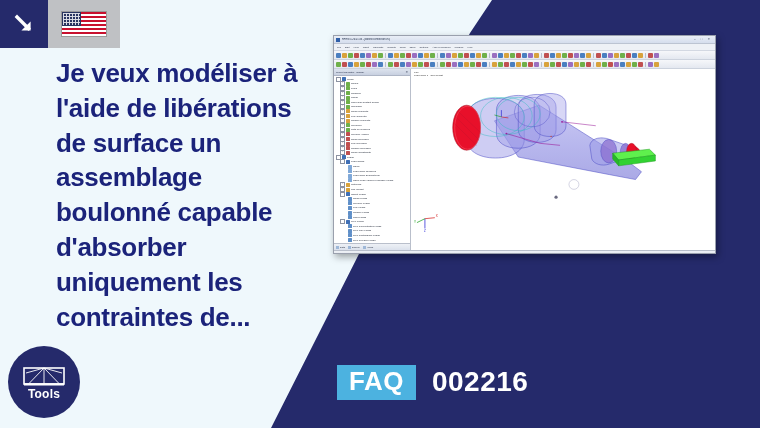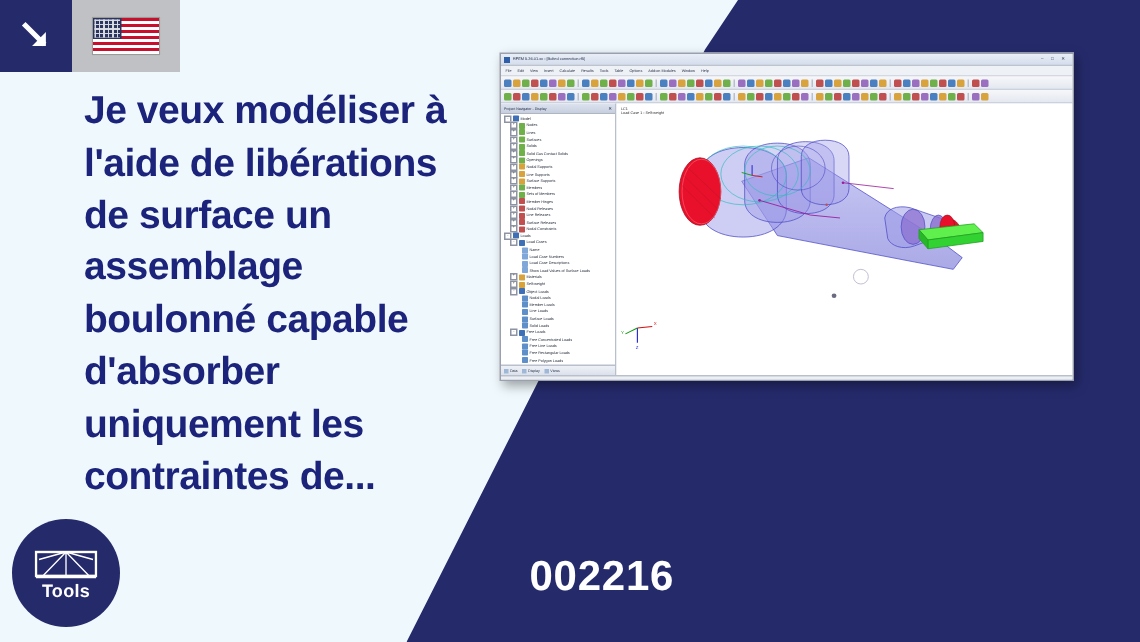--- a/index.html
+++ b/index.html
@@ -165,20 +165,21 @@
       <svg width="42" height="22" viewBox="0 0 42 22">
         <rect x="1" y="4" width="40" height="16" fill="none" stroke="#ffffff" stroke-width="1.6"></rect>
         <path d="M21 4 L21 20 M21 4 L3 9 M21 4 L39 9 M21 4 L6 19.5 M21 4 L36 19.5" stroke="#ffffff" stroke-width="0.9" fill="none"></path>
         <rect x="1" y="19.2" width="40" height="2.3" fill="#ffffff"></rect>
       </svg>
     </span>
     <span class="wordmark">Tools</span>
   </div>
 
   <div class="faq-row">
+    <span class="faq-badge">FAQ</span>
     <span class="faq-number">002216</span>
   </div>
 
   <div class="app-shot">
 
     <div class="app-titlebar">
       <span class="app-ico"></span>
       <span class="app-title">RFEM 5.26.01.xx - [Bolted connection.rf5]</span>
       <span class="win-btns">
         <span>–</span>

